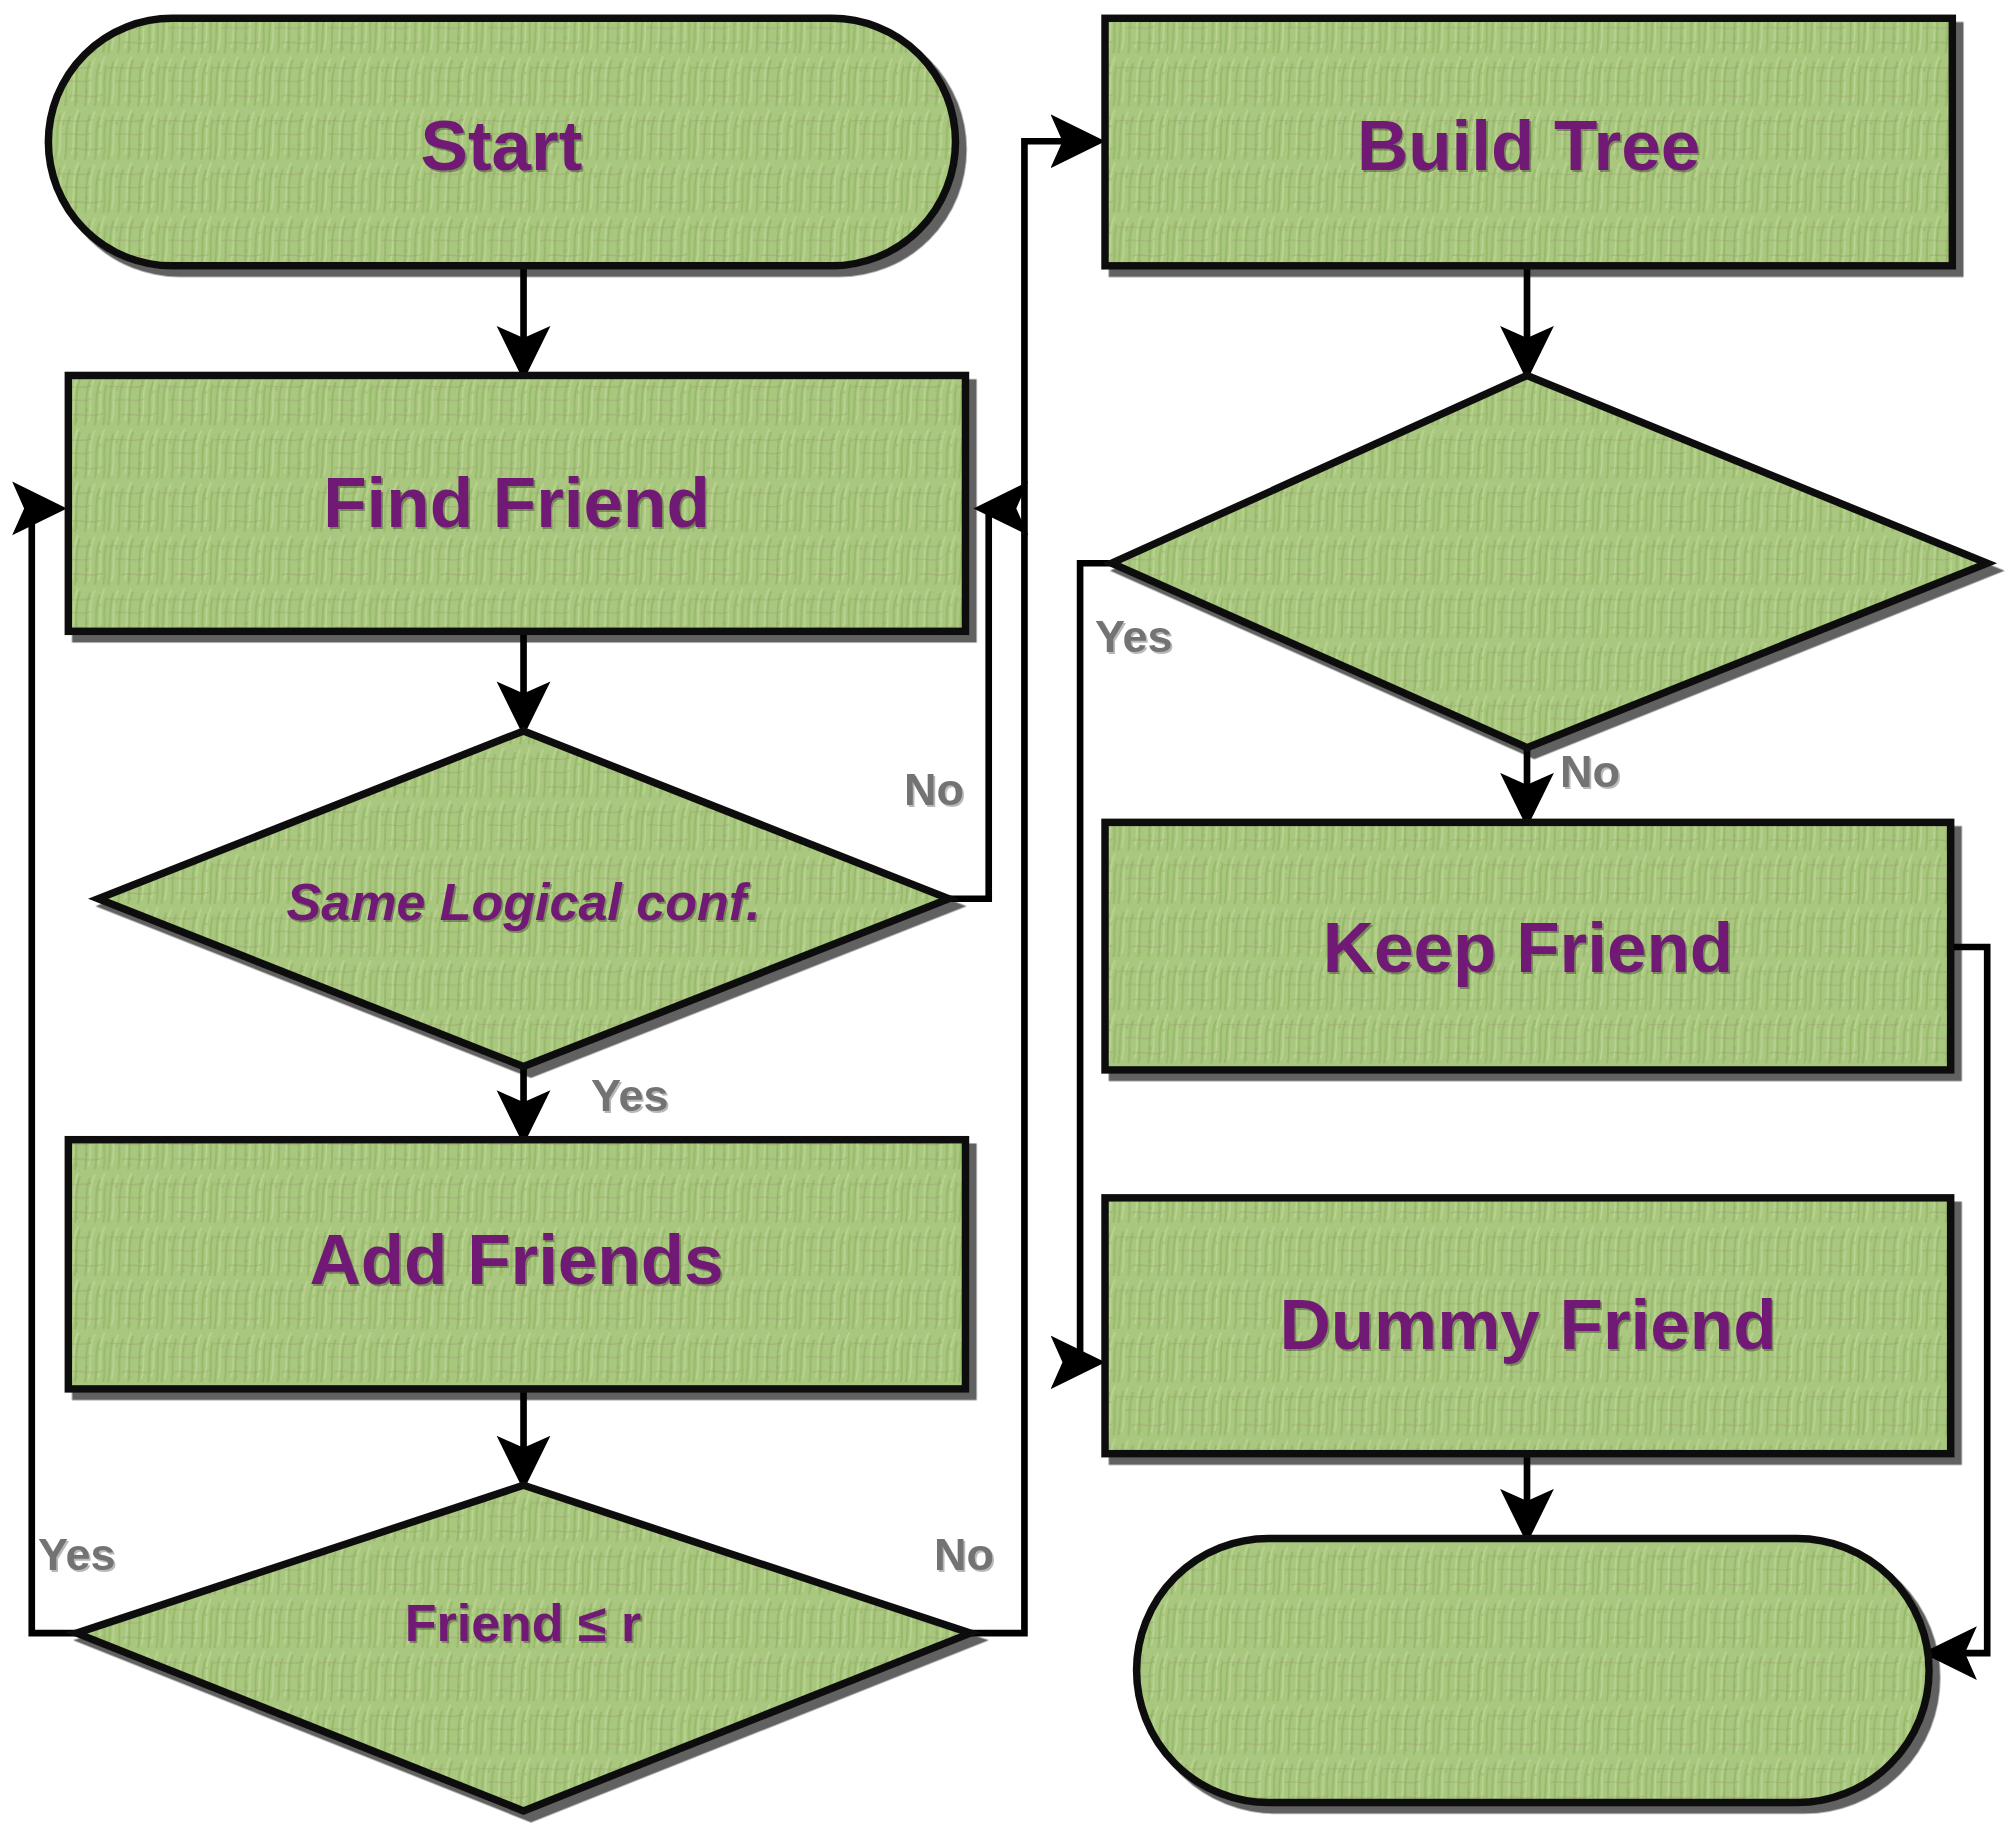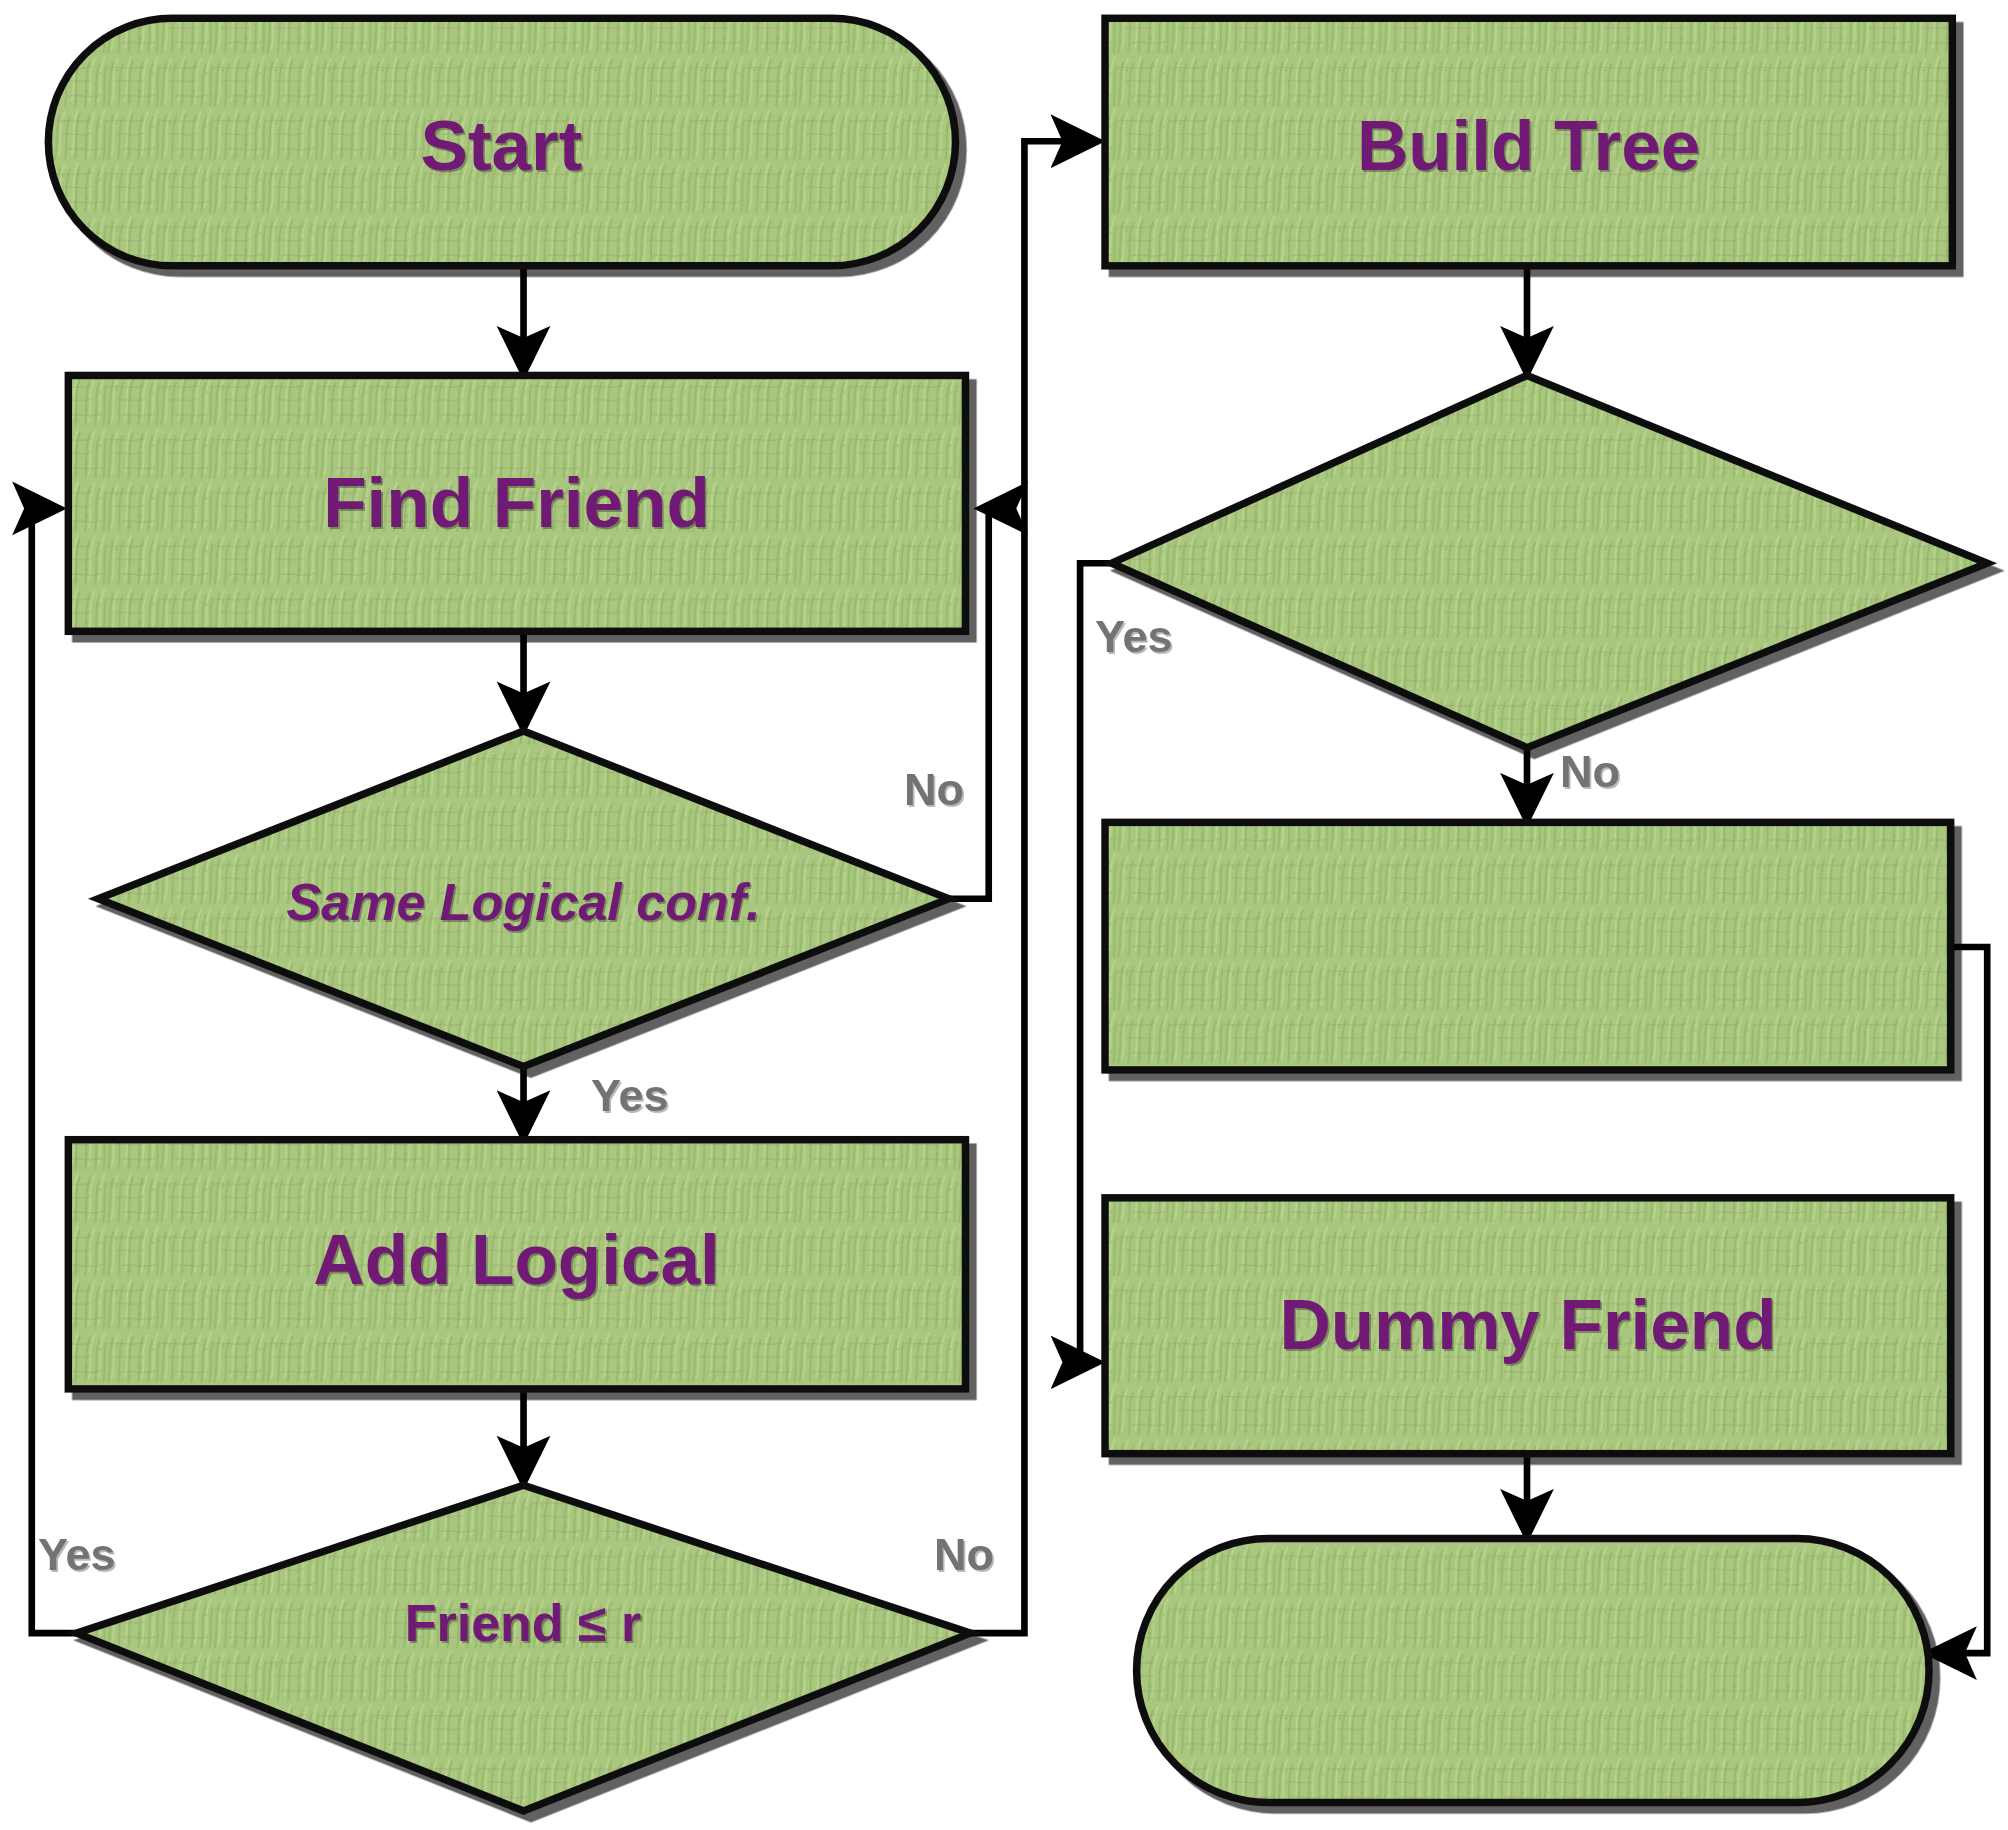--- a/index.html
+++ b/index.html
@@ -145,27 +145,28 @@
       <rect x="1368" y="1852" width="954" height="318" rx="159" ry="159"></rect>
     </g>
   </svg>
 
   <div class="node-label lbl-xl" style="left:48px;  top:105px;  width:907px; text-align:center;">Start</div>
 
   <div class="node-label lbl-xl" style="left:68px;  top:462px;  width:897px; text-align:center;">Find Friend</div>
 
   <div class="node-label lbl-md" style="left:98px; top:872px; width:851px; text-align:center;">Same Logical conf.</div>
 
-  <div class="node-label lbl-xl" style="left:68px;  top:1219px; width:897px; text-align:center;">Add Logical</div>
+  <div class="node-label lbl-xl" style="left:68px;  top:1219px; width:897px; text-align:center;">Add Friends</div>
 
   <div class="node-label lbl-lg" style="left:76px;  top:1593px; width:894px; text-align:center;">Friend ≤ r</div>
 
   <div class="node-label lbl-xl" style="left:1105px;top:105px;  width:847px; text-align:center;">Build Tree</div>
 
 
+  <div class="node-label lbl-xl" style="left:1105px;top:907px; width:846px; text-align:center;">Keep Friend</div>
 
   <div class="node-label lbl-xl" style="left:1105px;top:1284px; width:846px; text-align:center;">Dummy Friend</div>
 
 
   <div class="edge-label" style="left:904px; top:764px;">No</div>
 
   <div class="edge-label" style="left:591px;  top:1070px;">Yes</div>
 
   <div class="edge-label" style="left:38px;   top:1529px;">Yes</div>
 

